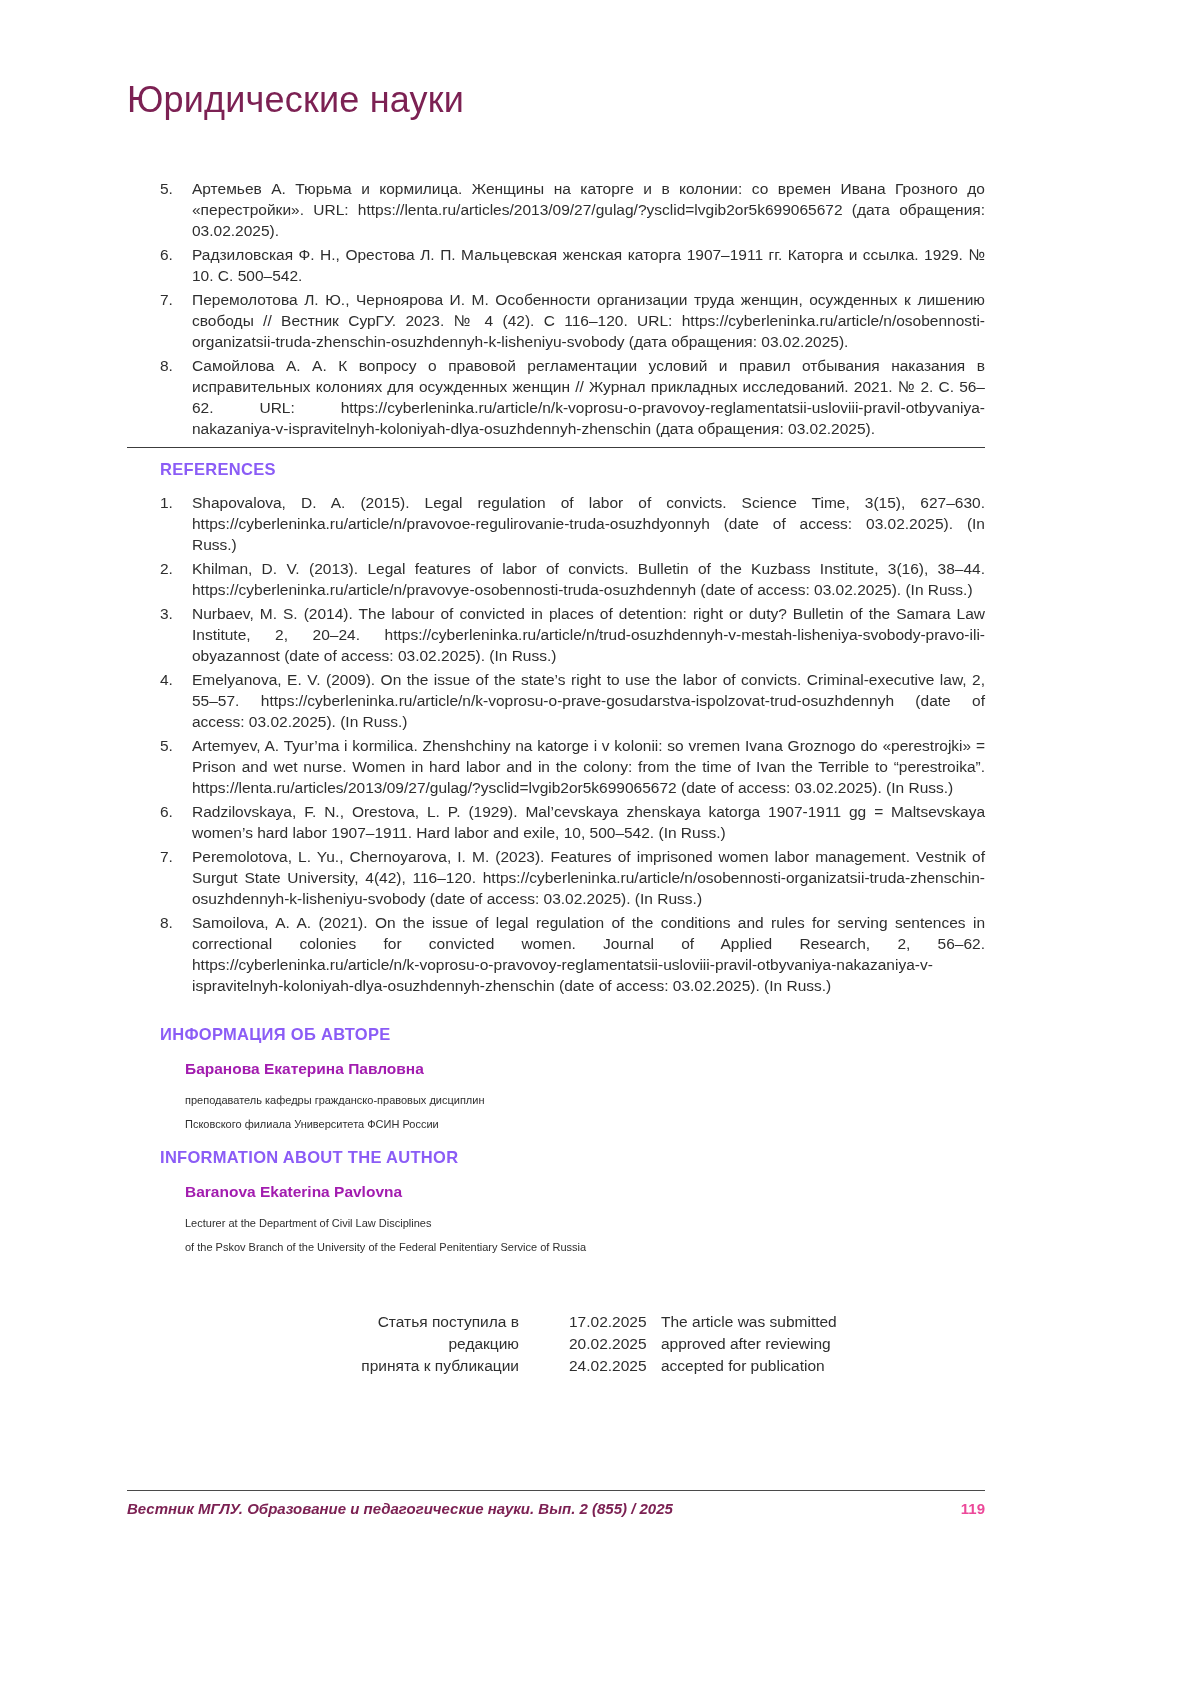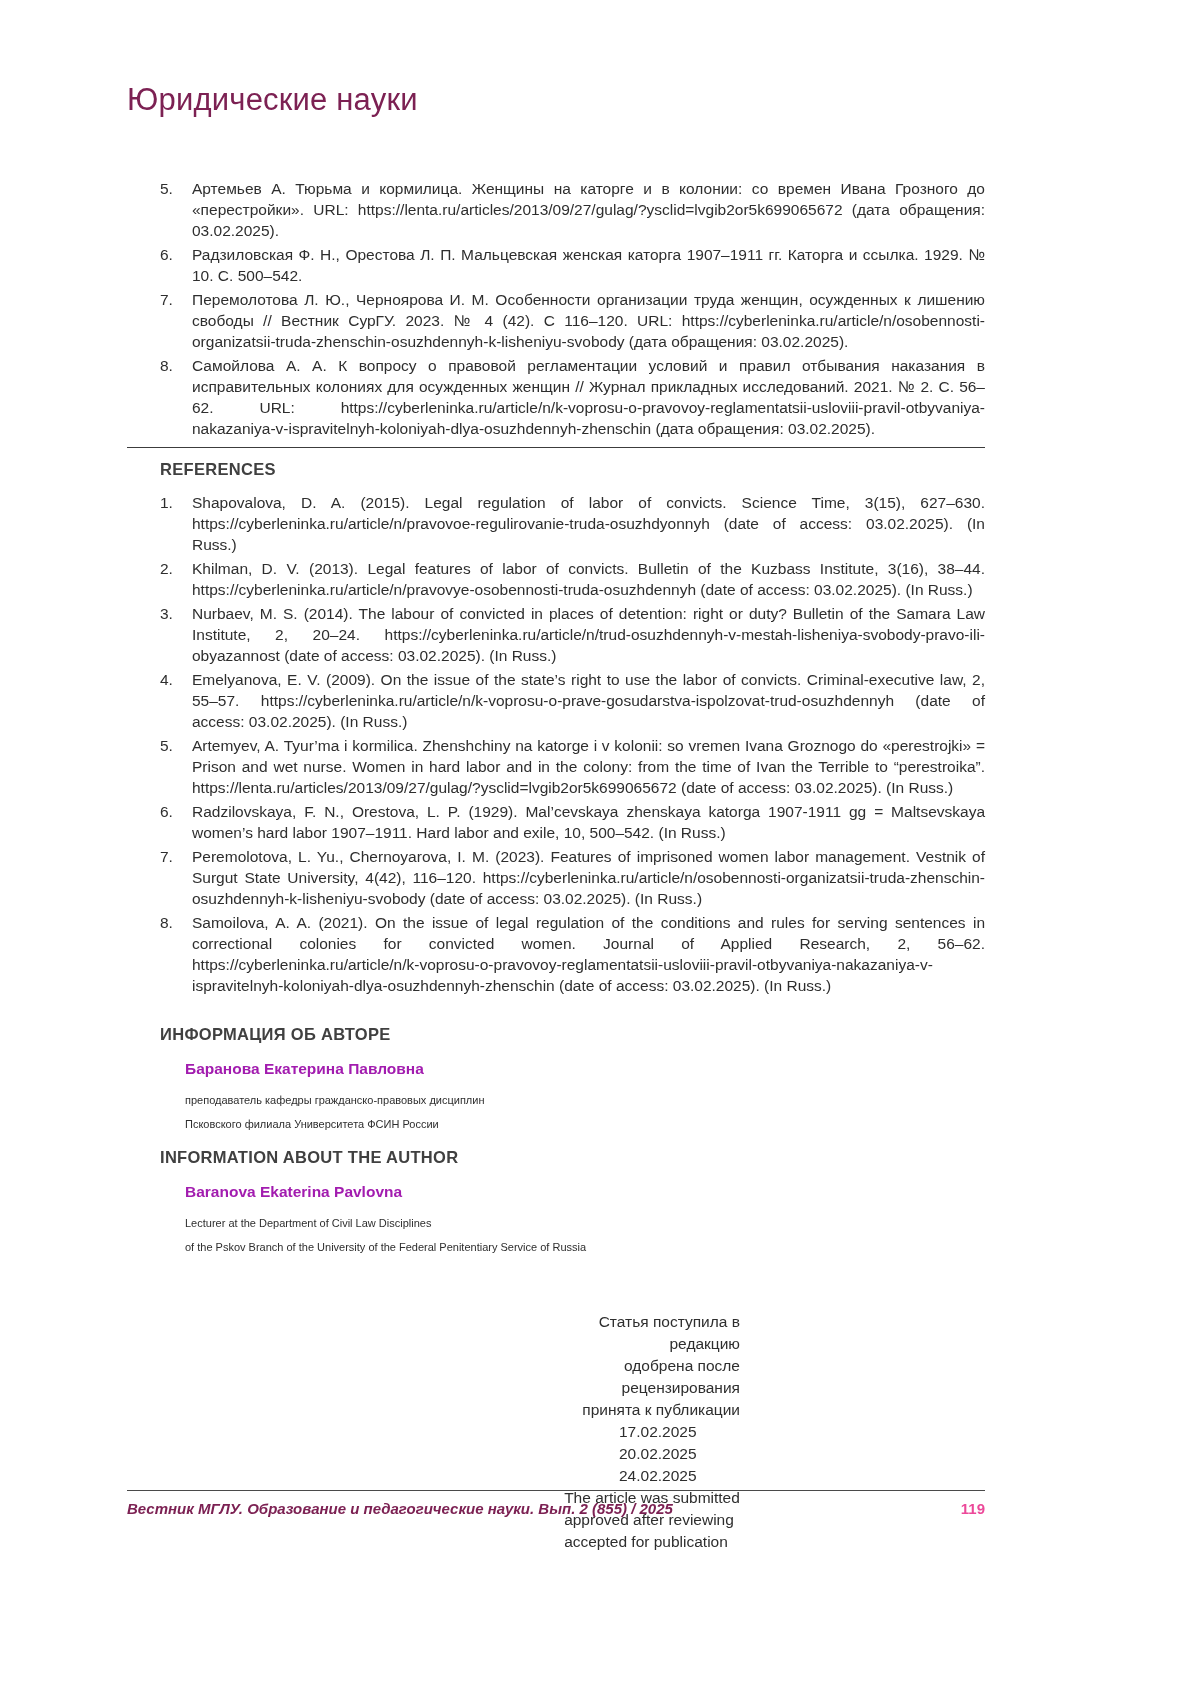--- a/index.html
+++ b/index.html
@@ -11,21 +11,21 @@
     margin: 0 auto;
     background: #ffffff;
     font-family: "Liberation Sans", sans-serif;
     color: #2e2e2e;
     overflow: hidden;
   }
   .content { padding: 84px 215px 0 127px; }
 
   h1.section-title {
     margin: 0;
-    font-size: 31px;
+    font-size: 36px;
     line-height: 32px;
     font-weight: 400;
     color: #7c2153;
     letter-spacing: 0.2px;
   }
 
   .body-block { margin-left: 33px; }
 
   .ref-list {
     list-style: none;
@@ -47,45 +47,44 @@
     border: none;
     border-top: 1.5px solid #3c3c3c;
     margin: 8px 0 0 -33px; 
   }
 
   h2.block-heading {
     margin: 11px 0 0 0;
     font-size: 16.5px;
     line-height: 20px;
     font-weight: 700;
-    color: #404040;
+    color: #8b5cf6;
     letter-spacing: 0.3px;
   }
   h2.block-heading.spaced { margin-top: 28px; }
   h2.block-heading.spaced-lg { }
 
   .author-name {
     margin: 16px 0 0 25px;
     font-size: 15.5px;
     font-weight: 700;
     color: #a21caf;
   }
   .author-desc {
     margin: 10px 0 0 25px;
     font-size: 11px;
     line-height: 24px;
   }
 
   .submission {
     display: flex;
-    align-items: center;
+    align-items: flex-end;
     margin: 52px 0 0 143px;
     font-size: 15.5px;
     line-height: 22px;
-    flex-direction: column;
   }
   .sub-col.ru { width: 240px; text-align: right; padding-right: 24px; }
   .sub-col.date { width: 100px; padding-left: 25px; }
   .sub-col.en { padding-left: 16px; }
   .sub-divider { width: 1px; background: #8f8f8f; }
 
   .footer {
     position: absolute;
     left: 127px;
     right: 215px;
@@ -186,21 +185,20 @@
       <h2 class="block-heading spaced-lg">INFORMATION ABOUT THE AUTHOR</h2>
       <p class="author-name">Baranova Ekaterina Pavlovna</p>
       <p class="author-desc">
         <span>Lecturer at the Department of Civil Law Disciplines</span><br>
         <span>of the Pskov Branch of the University of the Federal Penitentiary Service of Russia</span>
       </p>
 
       <div class="submission">
         <div class="sub-col ru">
           <div>Статья поступила в редакцию</div>
-          <div>одобрена после рецензирования</div>
           <div>принята к публикации</div>
         </div>
         <div class="sub-divider"></div>
         <div class="sub-col date">
           <div>17.02.2025</div>
           <div>20.02.2025</div>
           <div>24.02.2025</div>
         </div>
         <div class="sub-divider"></div>
         <div class="sub-col en">

